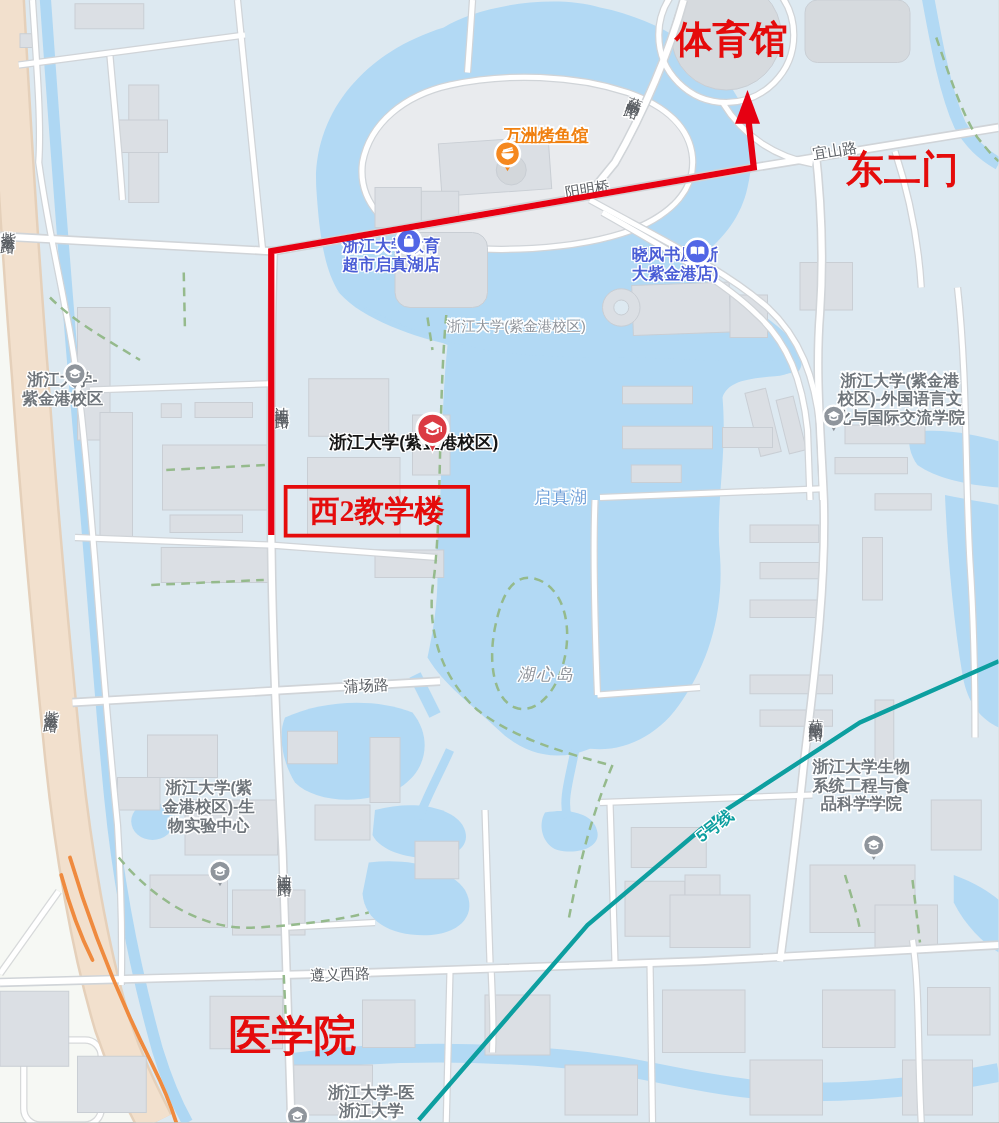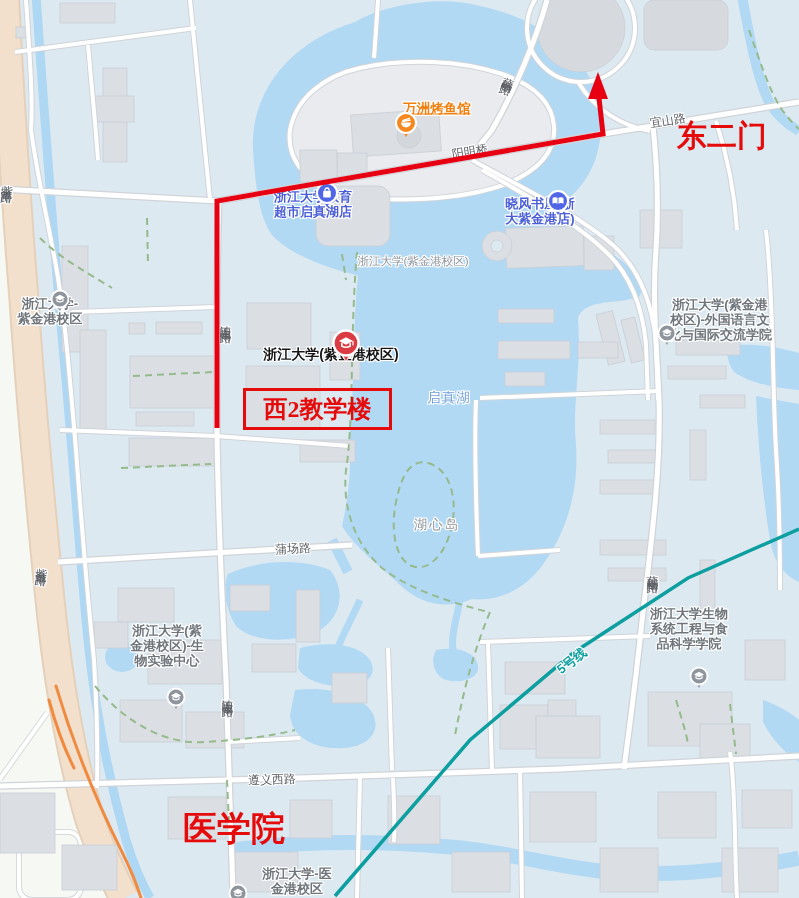--- a/index.html
+++ b/index.html
@@ -282,21 +282,21 @@
 <div class="lbl vert" style="left:511px;top:73px;transform:translate(-50%,-50%) rotate(20deg);">藕舫中路</div>
 <div class="lbl vert" style="left:652px;top:570px;">藕舫南路</div>
 <div class="lbl" style="left:668px;top:121px;transform:translate(-50%,-50%) rotate(-9deg);">宜山路</div>
 <div class="lbl" style="left:470px;top:152px;transform:translate(-50%,-50%) rotate(-9deg);">阳明桥</div>
 <div class="lbl" style="left:293px;top:549px;transform:translate(-50%,-50%) rotate(-3deg);">蒲场路</div>
 <div class="lbl" style="left:272px;top:780px;transform:translate(-50%,-50%) rotate(-2deg);">遵义西路</div>
 <div class="lbl metro-lbl" style="left:572px;top:661px;transform:translate(-50%,-50%) rotate(-38deg);">5号线</div>
 
 <div class="lbl area" style="left:413px;top:261px;">浙江大学(紫金港校区)</div>
 <div class="lbl lake-name" style="left:449px;top:398px;">启真湖</div>
-<div class="lbl island-name" style="left:437px;top:525px;">湖心岛</div>
+<div class="lbl island-name" style="left:437px;top:540px;font-style:italic;">湖心岛</div>
 
 <div class="lbl poi poi-orange" style="left:437px;top:108px;text-decoration:underline;">万洲烤鱼馆</div>
 
 <div class="lbl poi poi-blue" style="left:313px;top:204px;">
   <div>浙江大学教育</div>
   <div>超市启真湖店</div>
 </div>
 <div class="lbl poi poi-blue" style="left:540px;top:211px;">
   <div>晓风书屋(浙</div>
   <div>大紫金港店)</div>
@@ -318,21 +318,21 @@
   <div>金港校区)-生</div>
   <div>物实验中心</div>
 </div>
 <div class="lbl poi poi-gray" style="left:689px;top:628px;">
   <div>浙江大学生物</div>
   <div>系统工程与食</div>
   <div>品科学学院</div>
 </div>
 <div class="lbl poi poi-gray" style="left:273px;top:881px;margin-left:24px;">
   <div>浙江大学-医</div>
-  <div>金港校区</div>
+  <div>浙江大学</div>
 </div>
 
 <div class="marker" style="left:391px;top:108px;">
   <svg width="30" height="36" viewBox="-15 -15 30 36">
     <path d="M-3.5,8 L3.5,8 L0,14 Z" fill="#f5881f"></path>
     <circle r="10" fill="#f5881f" stroke="#ffffff" stroke-width="2"></circle>
     <path d="M-5,-0.5 L5,-0.5 A5,5 0 0 1 0,4.5 A5,5 0 0 1 -5,-0.5 Z" fill="#fff"></path>
     <path d="M-3.5,-2.5 L4,-4.8 M-4,-1.5 L4.5,-3" stroke="#fff" stroke-width="1.3" fill="none"></path>
   </svg>
 </div>
@@ -400,19 +400,20 @@
     <path d="M-5,-1.5 L0,-4.2 L5,-1.5 L0,1.2 Z" fill="#fff"></path>
     <path d="M-3,-0.2 L-3,2 Q0,3.8 3,2 L3,-0.2" stroke="#fff" stroke-width="1.2" fill="none"></path>
   </svg>
 </div>
 
 <svg id="routesvg" width="799" height="898" viewBox="0 0 799 898">
   <polyline points="217,428 217,201 603,134 599,98" fill="none" stroke="#e60012" stroke-width="5" stroke-linejoin="miter"></polyline>
   <polygon points="598,72 588,99 608,99" fill="#e60012"></polygon>
 </svg>
 
+<div class="red-note" style="left:585px;top:32px;font-size:30px;">体育馆</div>
 <div class="red-note" style="left:722px;top:136px;font-size:30px;">东二门</div>
 <div class="red-note" style="left:234px;top:829px;font-size:34px;">医学院</div>
-<div id="red-box" style="left:227px;top:388px;width:143px;height:36px;margin-left:16px;">
+<div id="red-box" style="left:227px;top:388px;width:143px;height:36px;">
   <span>西2教学楼</span>
 </div>
 
 </div>
 
 </body></html>

